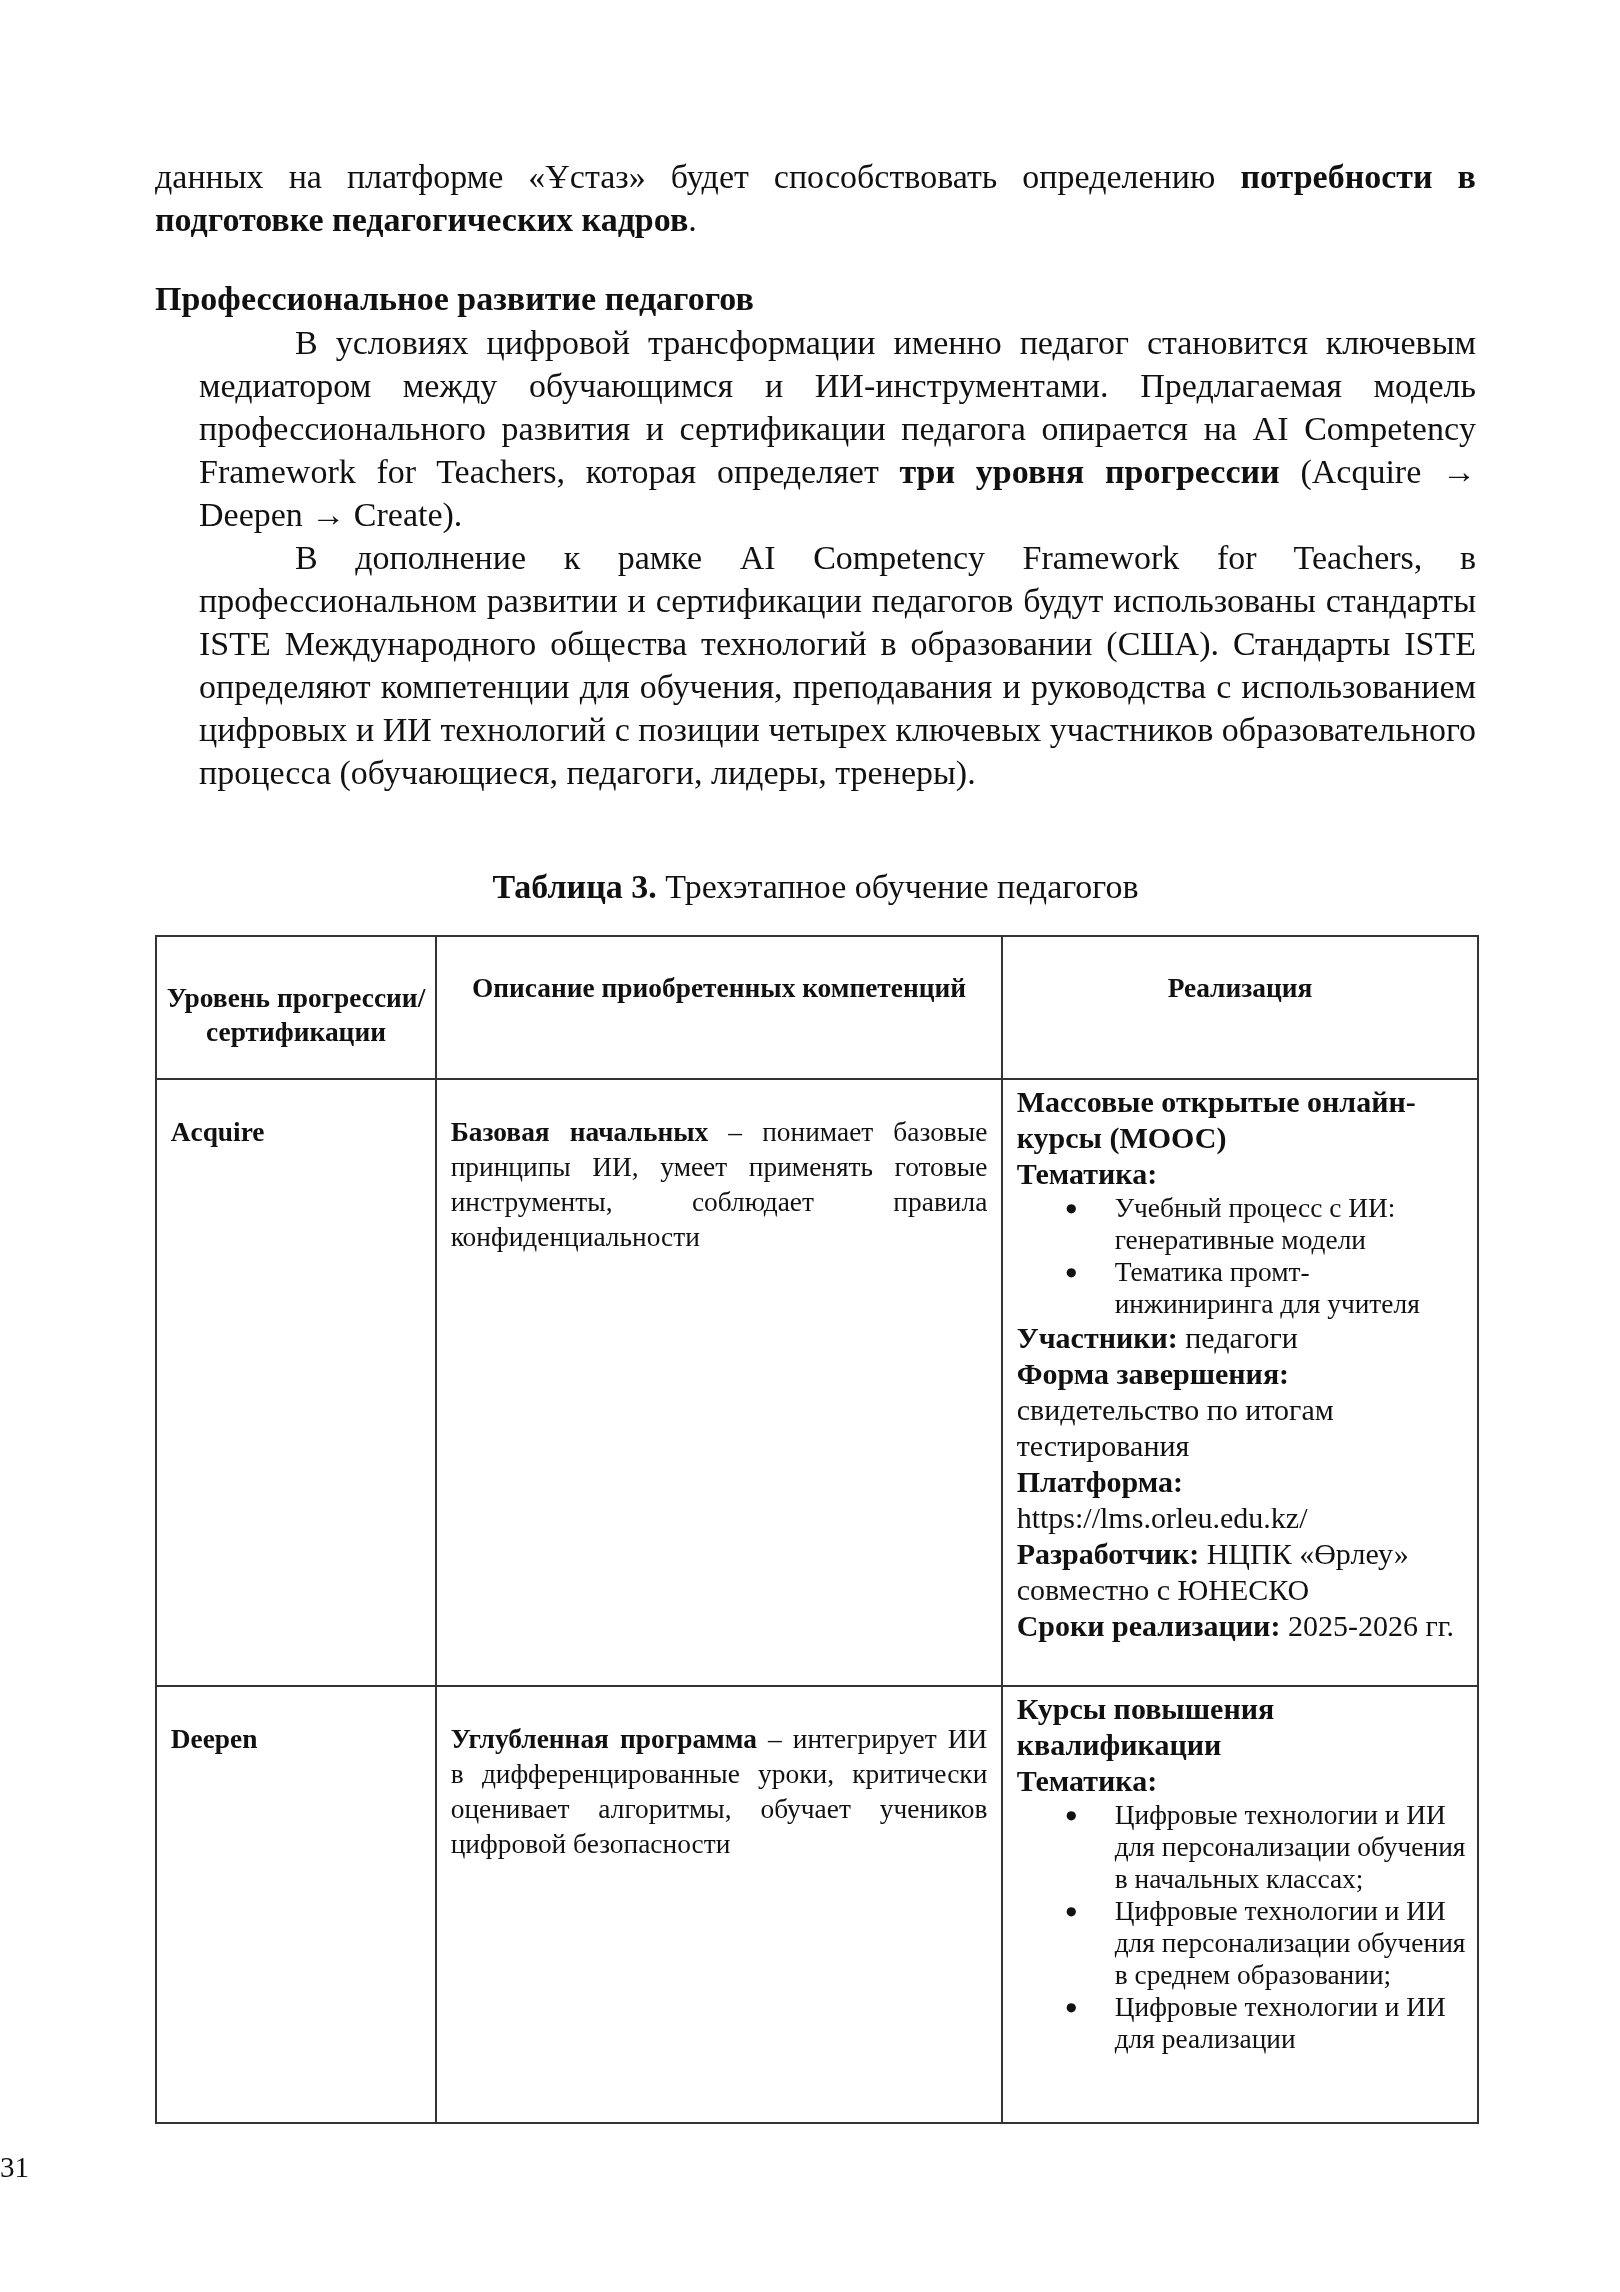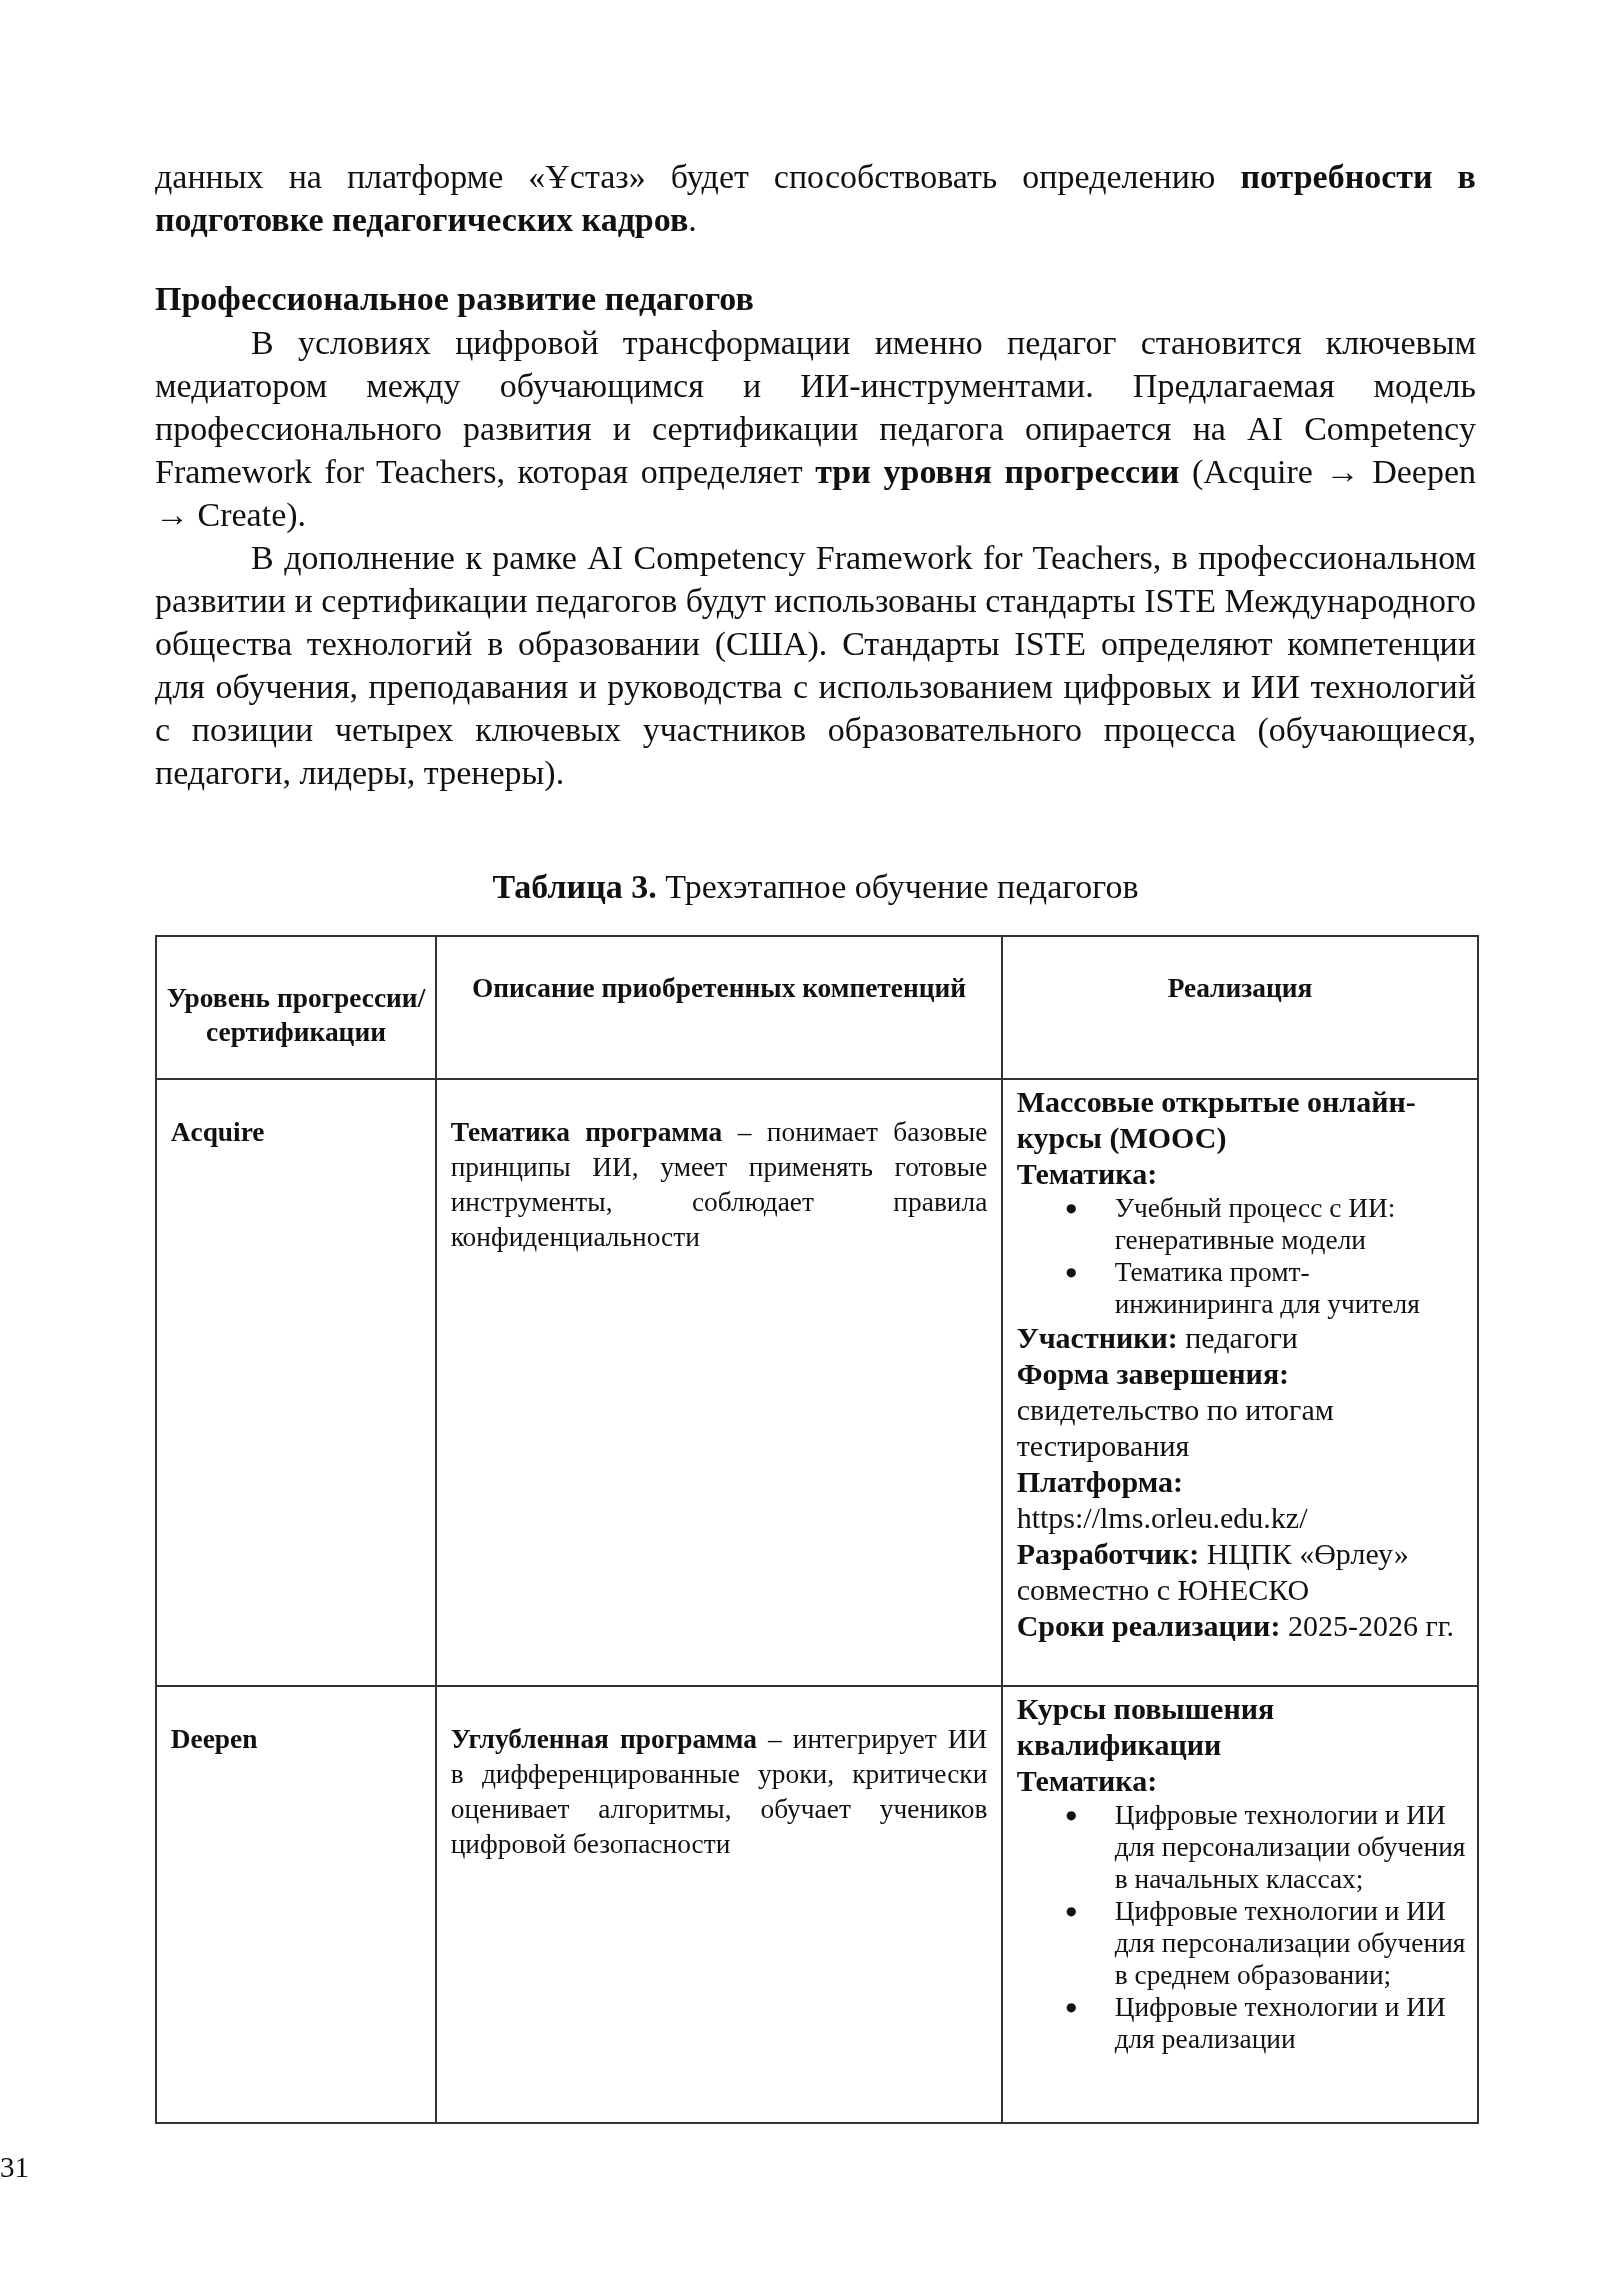--- a/index.html
+++ b/index.html
@@ -7,21 +7,21 @@
       width: 1620px; height: 2293px; position: relative; overflow: hidden;
       font-family: "Liberation Serif", "DejaVu Serif", serif;
       color: #111111;
     }
     .page-text {
       position: absolute; left: 155px; width: 1321px;
       font-size: 34px; line-height: 43px;
       text-align: justify;
     }
     .para { margin: 0; text-align: justify; }
-    .para.indent { text-indent: 96px; }
+    .para.indent { text-indent: 96px; margin-left: 44px; }
     .heading {
       position: absolute; left: 155px; width: 1321px; text-align: left;
       font-size: 34px; font-weight: bold; line-height: 42px;
     }
     b, .bold { font-weight: bold; }
     .caption {
       position: absolute; left: 155px; width: 1321px; top: 866px;
       text-align: center; font-size: 34px; line-height: 42px;
     }
     table.main {
@@ -95,21 +95,21 @@
     <th>
           <div class="hwrap" style="padding-top:0;padding-bottom:39px">Реализация</div>
         </th>
   </tr>
 
   <tr class="r1">
     <td>
           <div class="lvl">Acquire</div>
         </td>
     <td>
-      <div class="desc"><b>Тематика программа</b><span> – понимает базовые принципы ИИ, умеет применять готовые инструменты, соблюдает правила конфиденциальности</span></div>
+      <div class="desc"><b>Базовая начальных</b><span> – понимает базовые принципы ИИ, умеет применять готовые инструменты, соблюдает правила конфиденциальности</span></div>
     </td>
     <td>
       <div class="impl">
         <span class="h">Массовые открытые онлайн-курсы (МООС)</span>
         <span class="h">Тематика:</span>
         <ul>
           <li><span class="dot">●</span><span>Учебный процесс с ИИ: генеративные модели</span></li>
           <li><span class="dot">●</span><span>Тематика промт-инжиниринга для учителя</span></li>
         </ul>
         <span class="line"><b>Участники:</b><span> педагоги</span></span>

